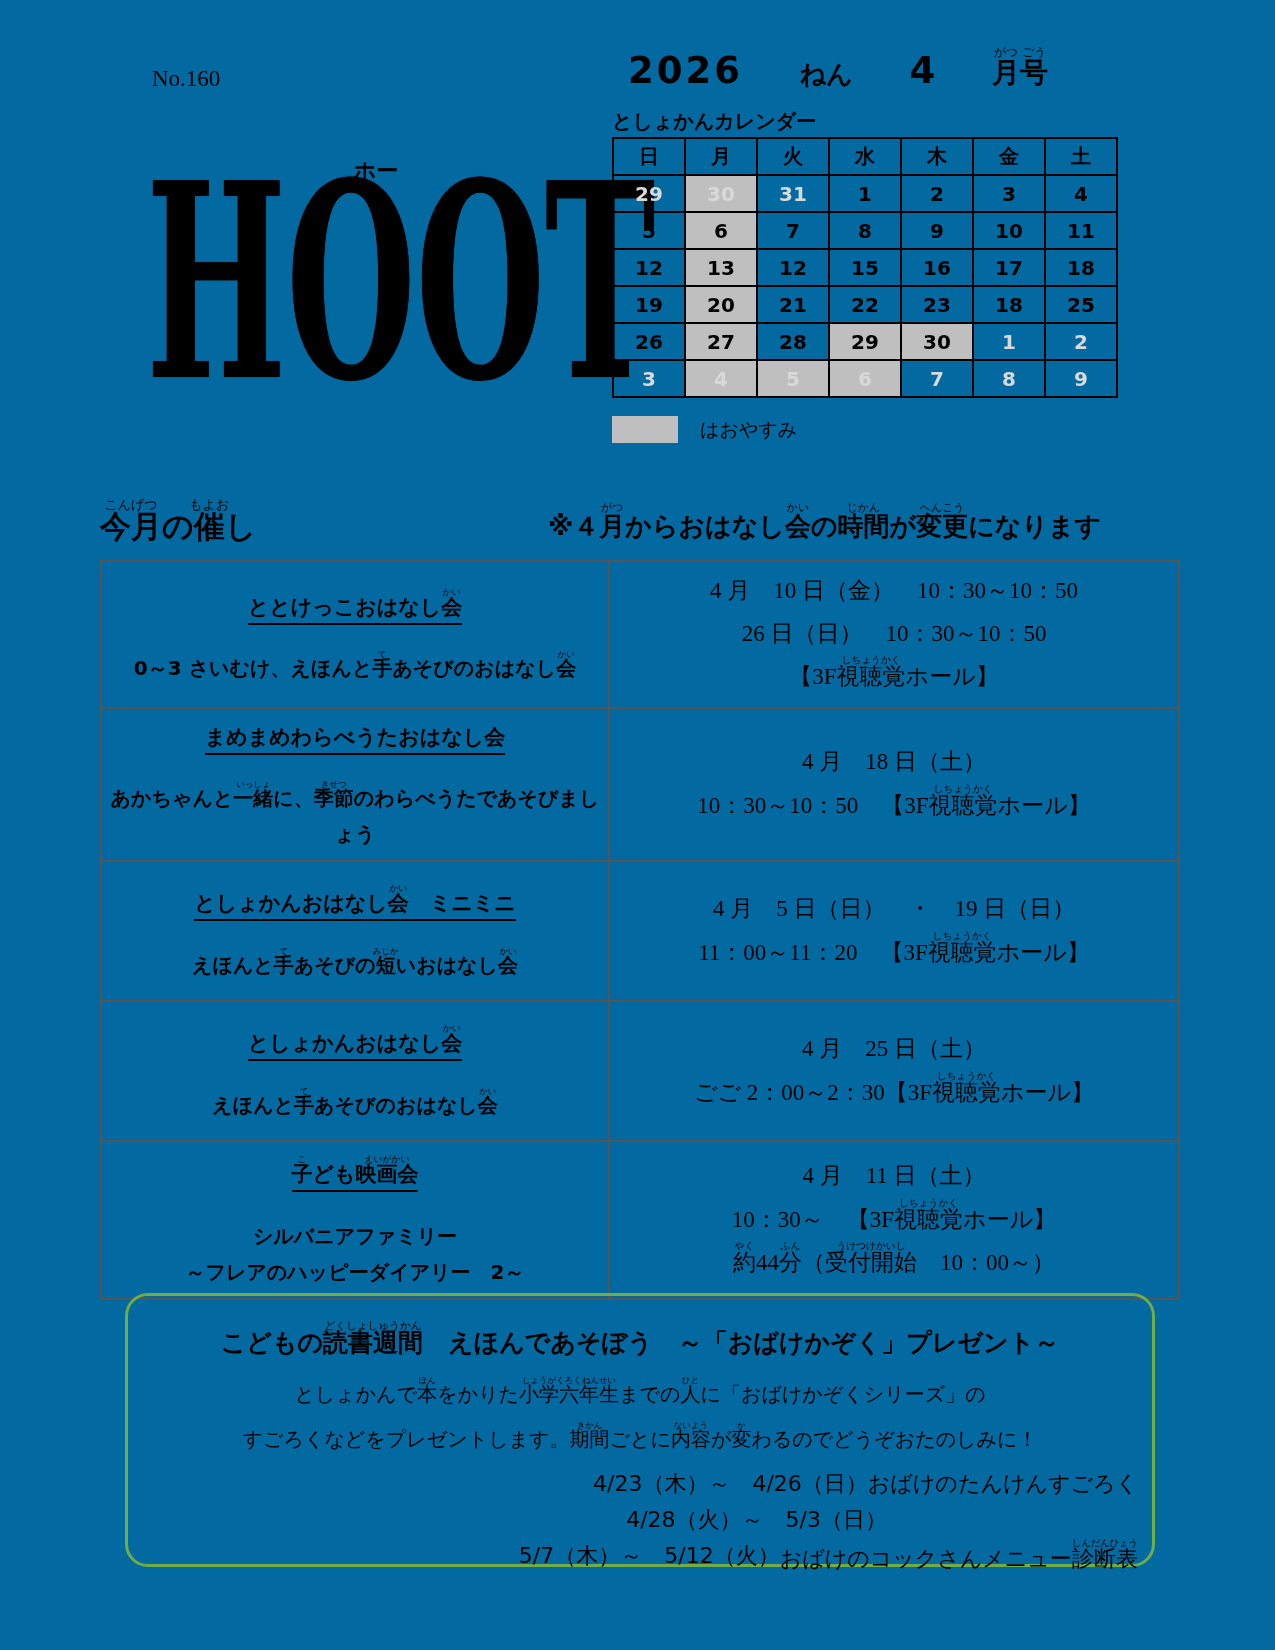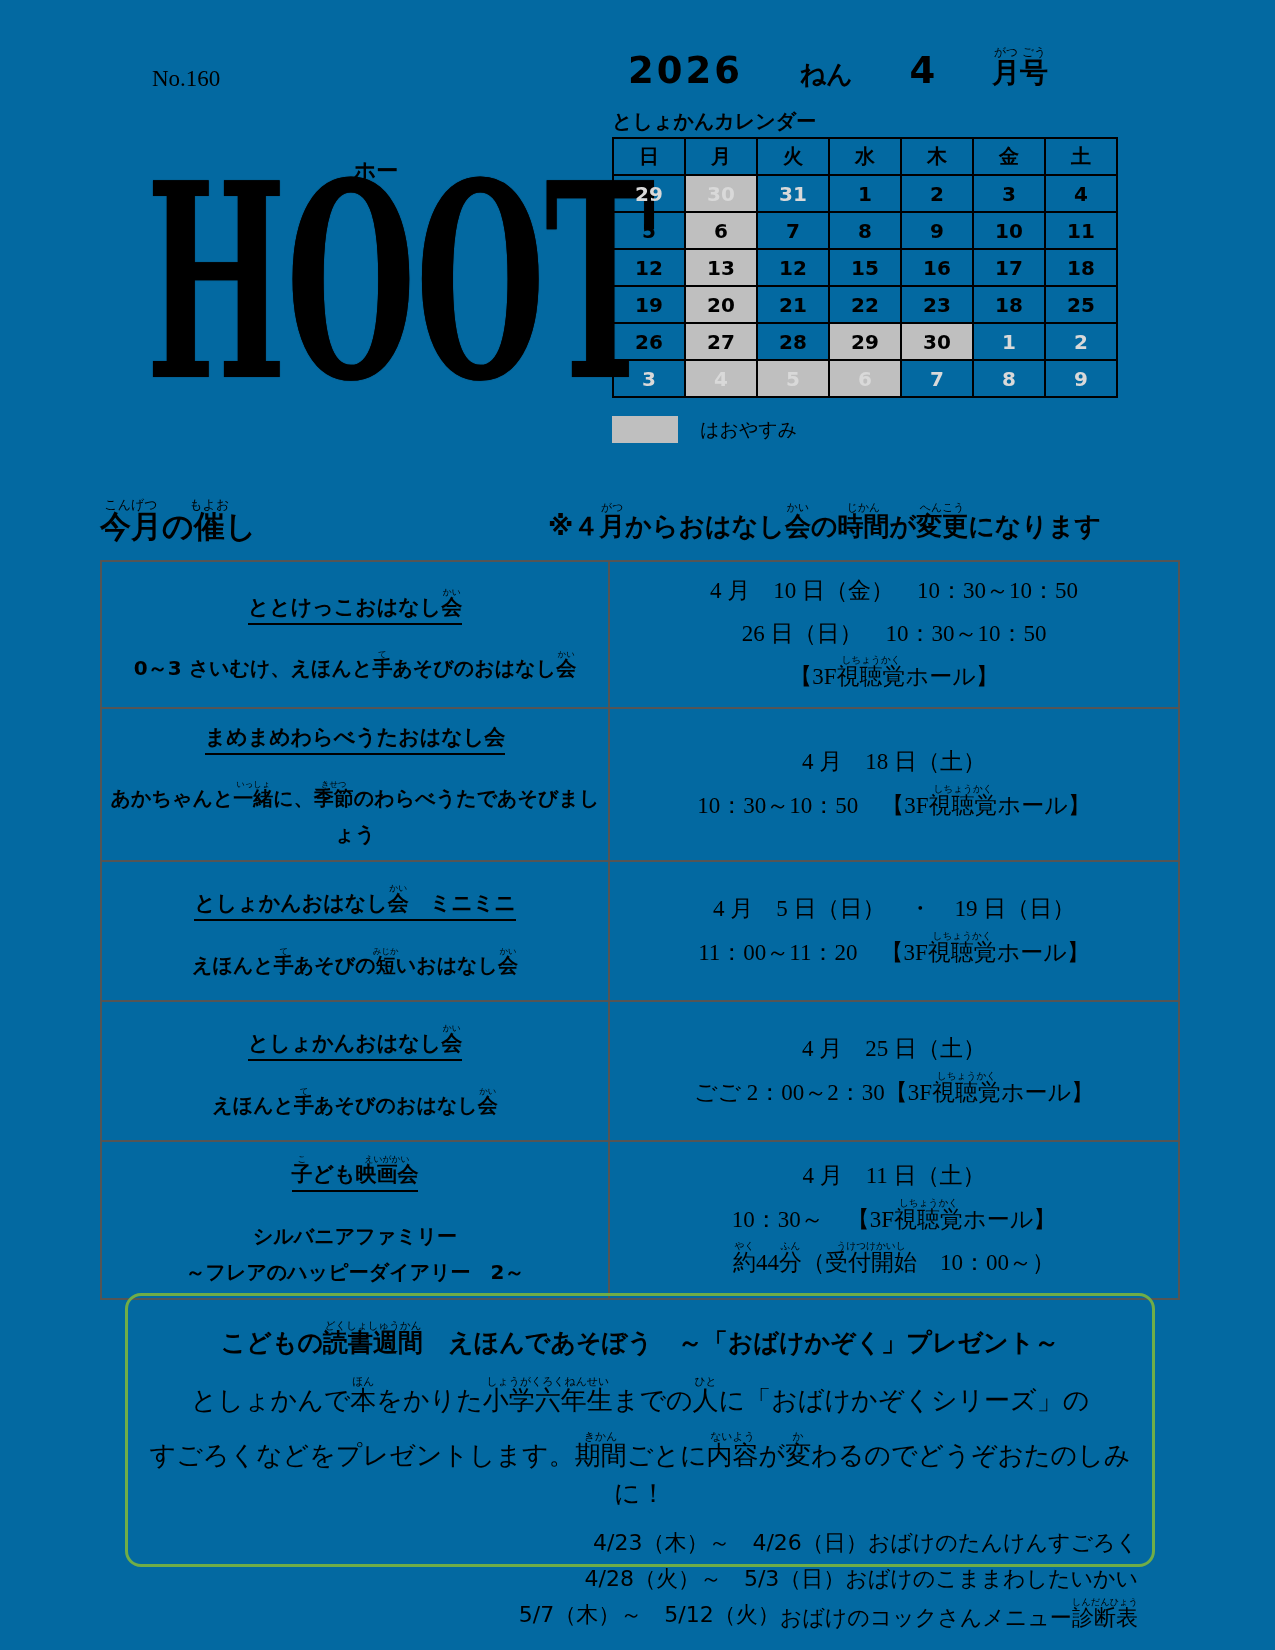--- a/index.html
+++ b/index.html
@@ -48,24 +48,24 @@
   .events-table tr{height:140px;}
   .ev-left{width:508px;text-align:center;font-weight:bold;}
   .ev-title{font-size:21px;margin:4px 0 26px;line-height:1.6;}
   .ev-title .u{border-bottom:2.5px solid #000;padding-bottom:4px;}
   .ev-desc{font-size:20px;margin:0;line-height:1.8;}
   .ev-right{text-align:center;font-family:"Liberation Serif","DejaVu Serif",serif;font-weight:normal;}
   .ev-detail{font-size:23px;line-height:1.85;}
 
   
   .promo-box{position:absolute;left:125px;top:1293px;width:1030px;height:274px;border:3.5px solid #70ad47;
-             border-radius:16px;box-sizing:border-box;display:flex;flex-direction:column;
+             border-radius:23px;box-sizing:border-box;display:flex;flex-direction:column;
              align-items:center;padding:24px 14px 10px;}
   .promo-title{font-size:25px;font-weight:bold;line-height:1.5;margin-bottom:14px;text-align:center;}
-  .promo-line{font-size:26px;line-height:1.45;margin-bottom:12px;text-align:center;}
+  .promo-line{font-size:20px;line-height:1.45;margin-bottom:12px;text-align:center;}
   .sched-row{display:flex;width:100%;box-sizing:border-box;padding-left:345px;font-size:22px;
              line-height:1.6;margin-bottom:1px;}
   .sched-dates{width:400px;text-align:right;white-space:nowrap;}
   .sched-prize{text-align:left;white-space:nowrap;}
 </style>
 </head>
 <body>
 
 <div class="page">
 
@@ -223,21 +223,20 @@
         <div class="promo-line">としょかんで<ruby>本<rt>ほん</rt></ruby>をかりた<ruby>小学六年生<rt>しょうがくろくねんせい</rt></ruby>までの<ruby>人<rt>ひと</rt></ruby>に「おばけかぞくシリーズ」の</div>
         <div class="promo-line">すごろくなどをプレゼントします。<ruby>期間<rt>きかん</rt></ruby>ごとに<ruby>内容<rt>ないよう</rt></ruby>が<ruby>変<rt>か</rt></ruby>わるのでどうぞおたのしみに！</div>
       </div>
     <div style="width:100%;">
         <div class="sched-row">
           <span class="sched-dates">4/23（木）～　4/26（日）</span>
           <span class="sched-prize">おばけのたんけんすごろく</span>
         </div>
         <div class="sched-row">
           <span class="sched-dates">4/28（火）～　5/3（日）</span>
-          <span class="sched-prize">おばけのこままわしたいかい</span>
         </div>
         <div class="sched-row">
           <span class="sched-dates">5/7（木）～　5/12（火）</span>
           <span class="sched-prize">おばけのコックさんメニュー<ruby>診断表<rt>しんだんひょう</rt></ruby></span>
         </div>
       </div>
   </div>
 
 </div>
 

